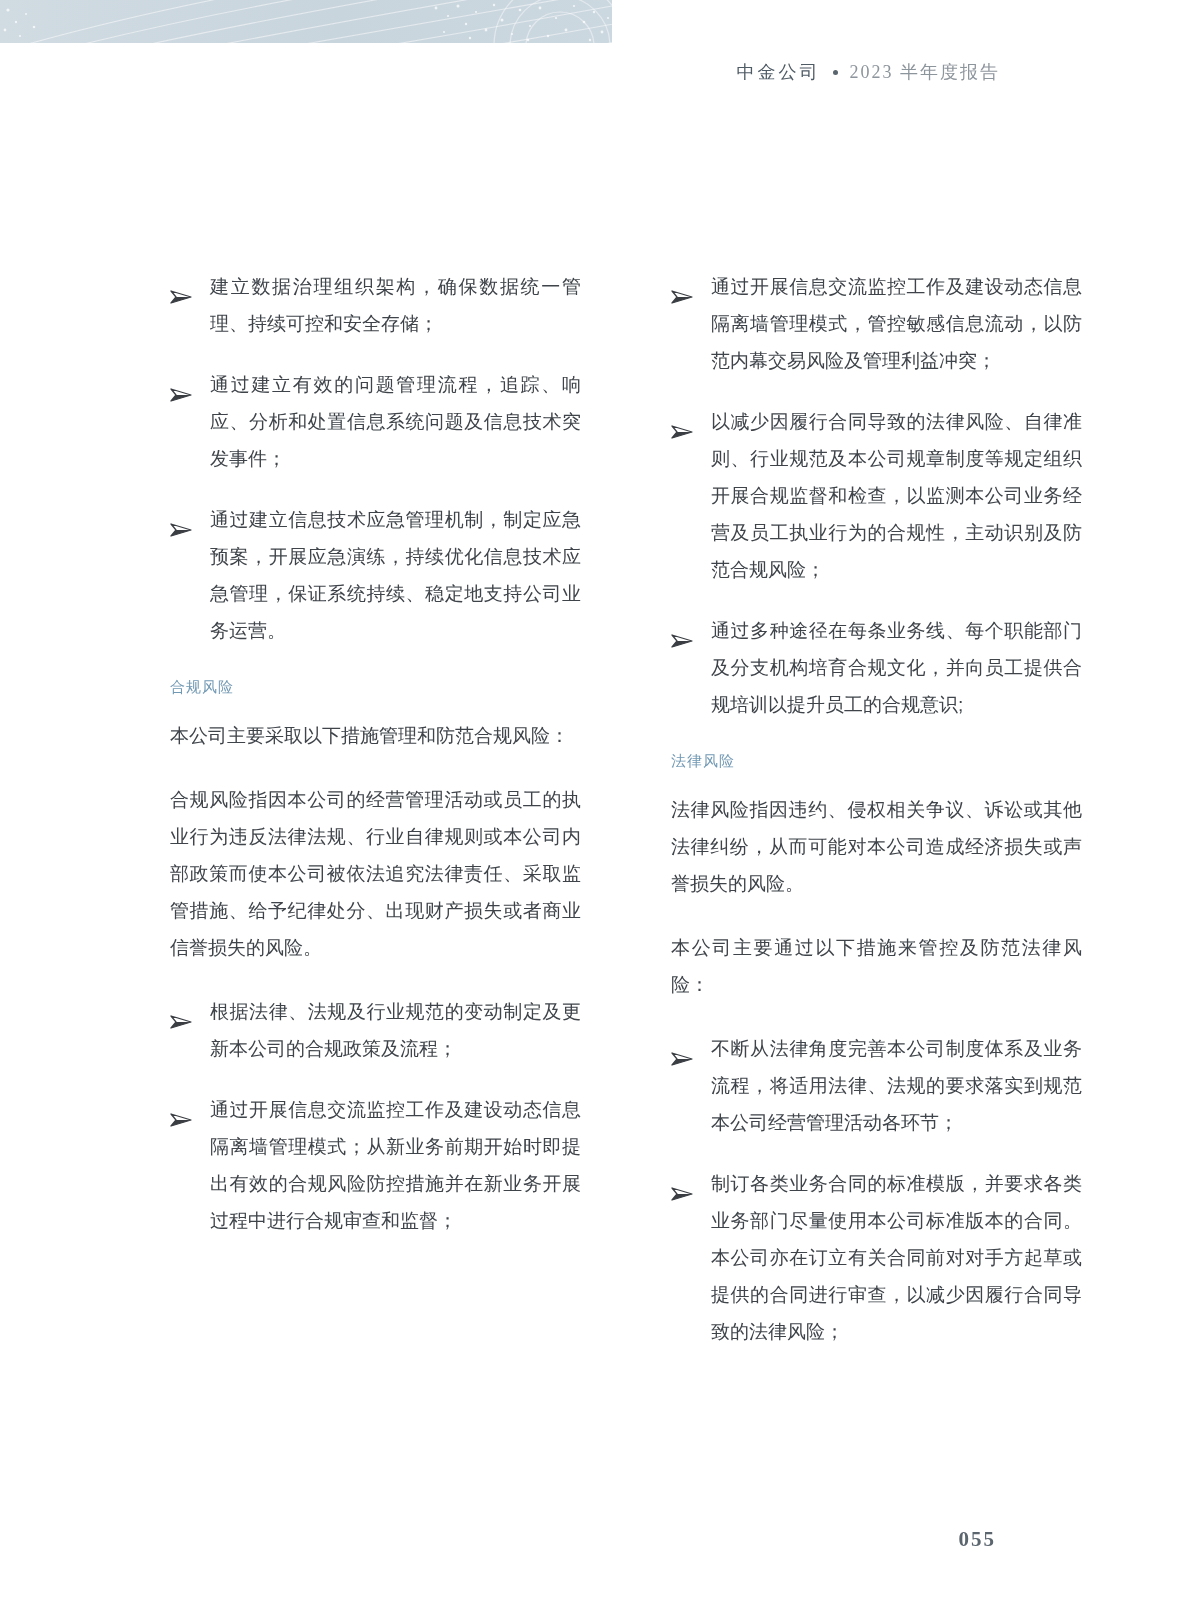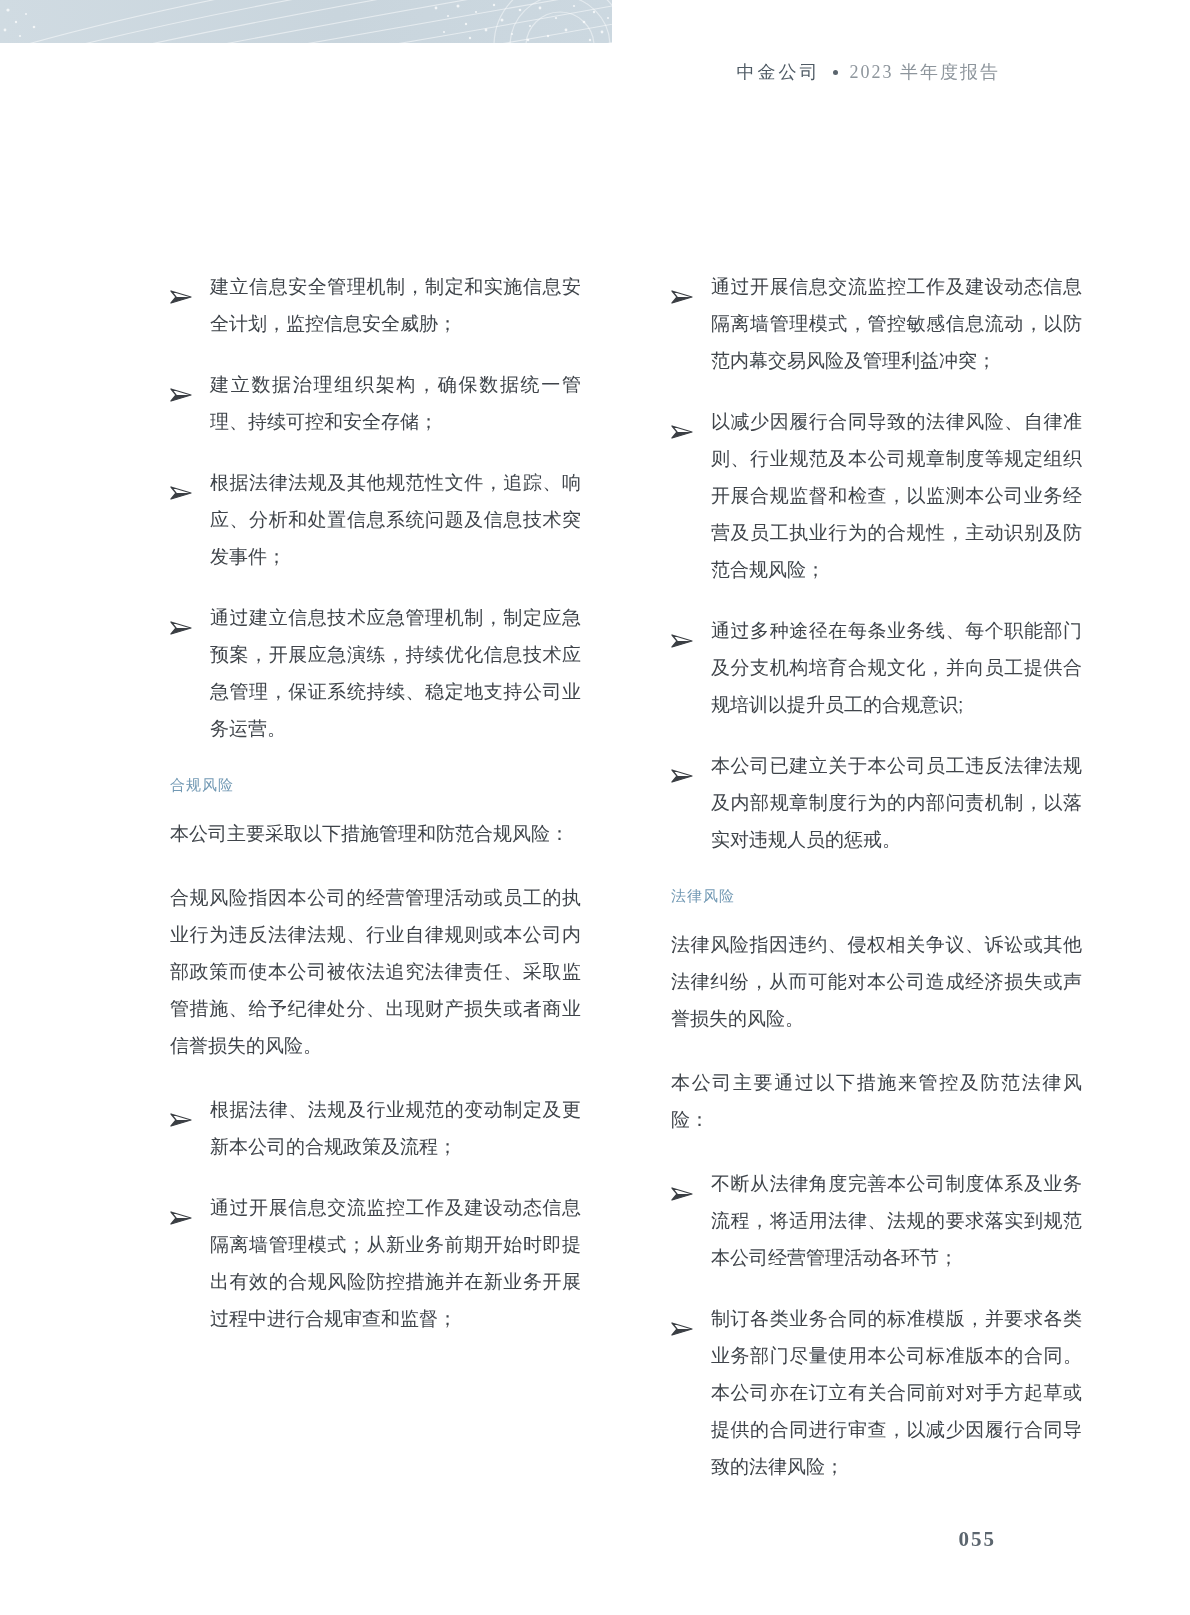--- a/index.html
+++ b/index.html
@@ -143,48 +143,39 @@
   <div class="report-header">
     <span class="company">中金公司</span>
     <span class="dot"></span>
     <span class="report">2023 半年度报告</span>
   </div>
 
   <div class="columns">
 
     <div class="col">
 
-      <div class="bullet">
-        <span class="arrow">
-          <svg width="22" height="14" viewBox="0 0 22 14">
-              <path d="M1 13 L21 7 L1 1 L6 7 Z" fill="none" stroke="#3a3e43" stroke-width="1.3" stroke-linejoin="round"></path>
-              <path d="M1 13 L21 7 L6 7 Z" fill="#3a3e43"></path>
-            </svg>
-        </span>
-        <span class="text">建立信息安全管理机制，制定和实施信息安全计划，监控信息安全威胁；</span>
-      </div>
 
       <div class="bullet">
         <span class="arrow">
           <svg width="22" height="14" viewBox="0 0 22 14">
               <path d="M1 13 L21 7 L1 1 L6 7 Z" fill="none" stroke="#3a3e43" stroke-width="1.3" stroke-linejoin="round"></path>
               <path d="M1 13 L21 7 L6 7 Z" fill="#3a3e43"></path>
             </svg>
         </span>
         <span class="text">建立数据治理组织架构，确保数据统一管理、持续可控和安全存储；</span>
       </div>
 
       <div class="bullet">
         <span class="arrow">
           <svg width="22" height="14" viewBox="0 0 22 14">
               <path d="M1 13 L21 7 L1 1 L6 7 Z" fill="none" stroke="#3a3e43" stroke-width="1.3" stroke-linejoin="round"></path>
               <path d="M1 13 L21 7 L6 7 Z" fill="#3a3e43"></path>
             </svg>
         </span>
-        <span class="text">根据法律法规及其他规范性文件，追踪、响应、分析和处置信息系统问题及信息技术突发事件；</span>
+        <span class="text">通过建立有效的问题管理流程，追踪、响应、分析和处置信息系统问题及信息技术突发事件；</span>
       </div>
 
       <div class="bullet">
         <span class="arrow">
           <svg width="22" height="14" viewBox="0 0 22 14">
               <path d="M1 13 L21 7 L1 1 L6 7 Z" fill="none" stroke="#3a3e43" stroke-width="1.3" stroke-linejoin="round"></path>
               <path d="M1 13 L21 7 L6 7 Z" fill="#3a3e43"></path>
             </svg>
         </span>
         <span class="text">通过建立信息技术应急管理机制，制定应急预案，开展应急演练，持续优化信息技术应急管理，保证系统持续、稳定地支持公司业务运营。</span>
@@ -242,29 +233,20 @@
       <div class="bullet">
         <span class="arrow">
           <svg width="22" height="14" viewBox="0 0 22 14">
               <path d="M1 13 L21 7 L1 1 L6 7 Z" fill="none" stroke="#3a3e43" stroke-width="1.3" stroke-linejoin="round"></path>
               <path d="M1 13 L21 7 L6 7 Z" fill="#3a3e43"></path>
             </svg>
         </span>
         <span class="text">通过多种途径在每条业务线、每个职能部门及分支机构培育合规文化，并向员工提供合规培训以提升员工的合规意识;</span>
       </div>
 
-      <div class="bullet">
-        <span class="arrow">
-          <svg width="22" height="14" viewBox="0 0 22 14">
-              <path d="M1 13 L21 7 L1 1 L6 7 Z" fill="none" stroke="#3a3e43" stroke-width="1.3" stroke-linejoin="round"></path>
-              <path d="M1 13 L21 7 L6 7 Z" fill="#3a3e43"></path>
-            </svg>
-        </span>
-        <span class="text">本公司已建立关于本公司员工违反法律法规及内部规章制度行为的内部问责机制，以落实对违规人员的惩戒。</span>
-      </div>
 
       <div class="section-heading">法律风险</div>
 
       <p class="para">法律风险指因违约、侵权相关争议、诉讼或其他法律纠纷，从而可能对本公司造成经济损失或声誉损失的风险。</p>
       <p class="para">本公司主要通过以下措施来管控及防范法律风险：</p>
 
       <div class="bullet">
         <span class="arrow">
           <svg width="22" height="14" viewBox="0 0 22 14">
               <path d="M1 13 L21 7 L1 1 L6 7 Z" fill="none" stroke="#3a3e43" stroke-width="1.3" stroke-linejoin="round"></path>

